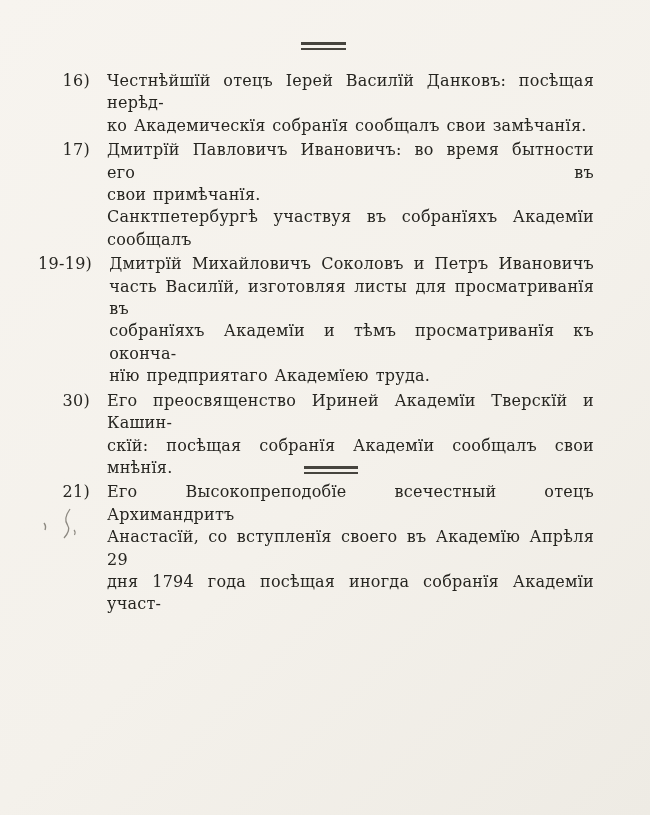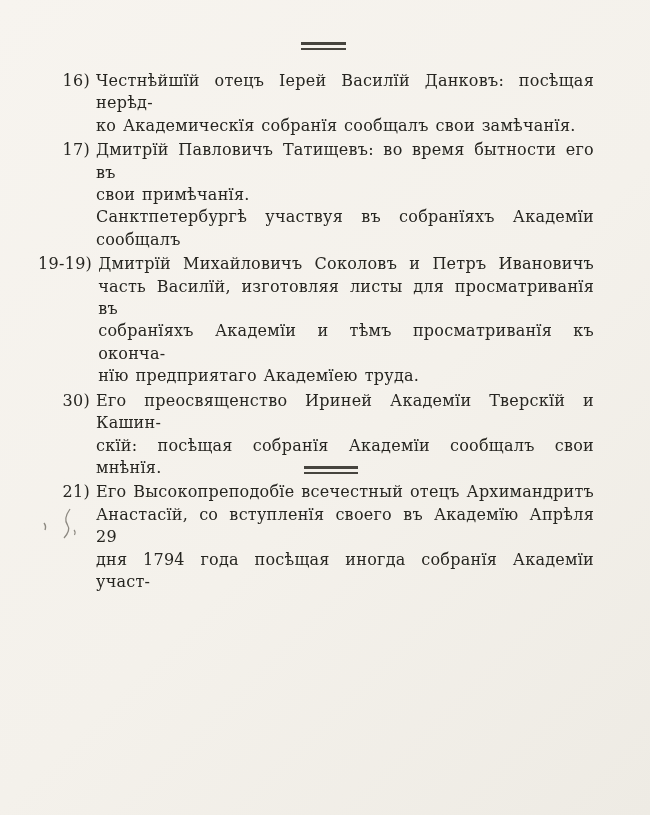--- a/index.html
+++ b/index.html
@@ -42,20 +42,21 @@
     text-align: right;
     padding-right: 6px;
     font-size: 16px;
     line-height: 22.4px;
     letter-spacing: .3px;
     white-space: nowrap;
   }
   .body {
     flex: 1;
     min-width: 0;
+    margin-left: 11px;
   }
   .ln {
     margin: 0;
     font-size: 16px;
     line-height: 22.4px;
     letter-spacing: .25px;
     word-spacing: 1.5px;
     text-align: justify;
     text-align-last: justify;
   }
@@ -80,21 +81,21 @@
       <div class="num">16)</div>
       <div class="body">
         <p class="ln">Честнѣйшїй отецъ Іерей Василїй Данковъ: посѣщая нерѣд-</p>
         <p class="ln last">ко Академическїя собранїя сообщалъ свои замѣчанїя.</p>
       </div>
     </section>
 
     <section class="item">
       <div class="num">17)</div>
       <div class="body">
-        <p class="ln">Дмитрїй Павловичъ Татищевъ: во время бытности его въ</p>
+        <p class="ln">Дмитрїй Павловичъ Ивановичъ: во время бытности его въ</p>
         <p class="ln last">свои примѣчанїя.</p>
         <p class="ln">Санктпетербургѣ участвуя въ собранїяхъ Академїи сообщалъ</p>
       </div>
     </section>
 
     <section class="item">
       <div class="num">19-19)</div>
       <div class="body">
         <p class="ln">Дмитрїй Михайловичъ Соколовъ и Петръ Ивановичъ</p>
         <p class="ln">часть Василїй, изготовляя листы для просматриванїя въ</p>

